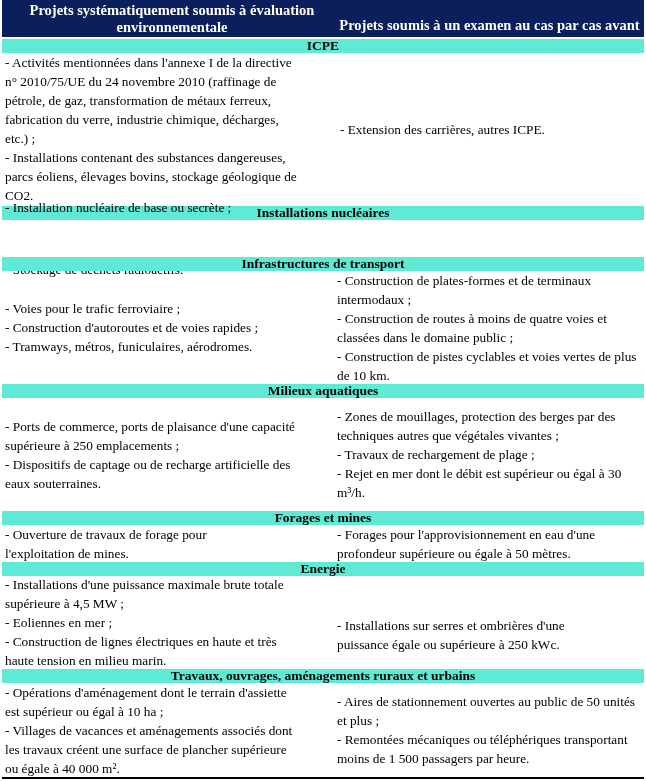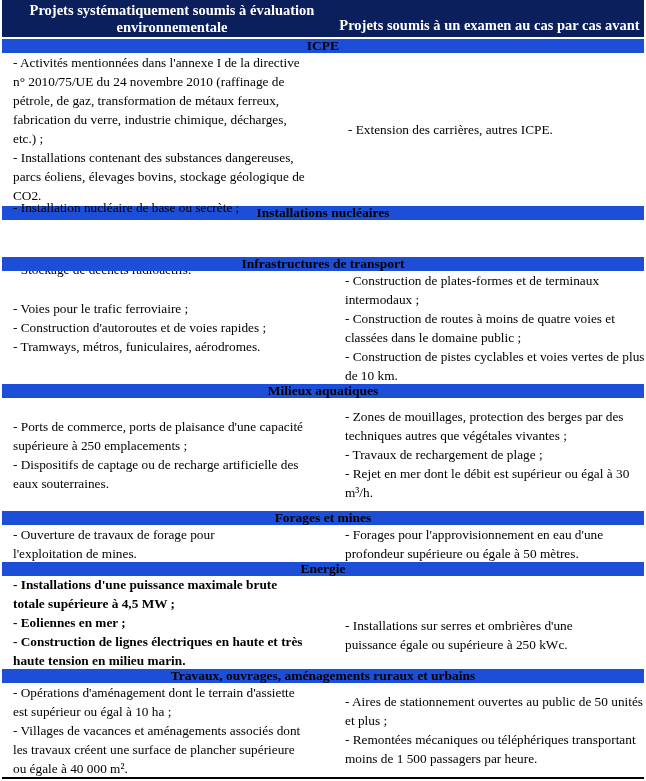--- a/index.html
+++ b/index.html
@@ -3,24 +3,24 @@
 <meta charset="utf-8">
 <style>
   html, body { margin: 0; padding: 0; background: #ffffff; }
   body { width: 646px; height: 781px; position: relative; overflow: hidden;
          font-family: "Liberation Serif", "DejaVu Serif", serif; color: #000; }
   .hdr { position: absolute; top: 0; height: 37px; background: #0a1f5c; color: #fff;
          font-weight: bold; font-size: 14.5px; line-height: 17px; text-align: center;
          display: flex; align-items: center; justify-content: center; box-sizing: border-box; }
   .hdr.left { left: 2px; width: 340px; padding: 0 2px; }
   .hdr.right { left: 335px; width: 309px; padding-top: 14px; }
-  .bar { position: absolute; left: 2px; width: 642px; height: 14px; background: #1d4ed8;
+  .bar { position: absolute; left: 2px; width: 642px; height: 14px; background: #5eead4;
          font-weight: bold; font-size: 13.5px; line-height: 14px; text-align: center; overflow: visible; }
   .cell { position: absolute; font-size: 13.3px; line-height: 19px; display: flex;
-          flex-direction: column; justify-content: center; box-sizing: border-box; margin-left: 8px; }
+          flex-direction: column; justify-content: center; box-sizing: border-box; }
   .cell.l { left: 5px; width: 320px; }
   .cell.r { left: 337px; width: 306px; }
   .item { white-space: normal; }
   .bottom-line { position: absolute; left: 2px; width: 642px; top: 777px; height: 2px; background: #000; }
 </style>
 </head>
 <body>
 
 <div>
 
@@ -68,21 +68,21 @@
 
   <div class="bar" style="top:511px;">Forages et mines</div>
   <div class="cell l" style="top:525px;height:37px;width:260px;">
     <div class="item">- Ouverture de travaux de forage pour l'exploitation de mines.</div>
   </div>
   <div class="cell r" style="top:525px;height:37px;">
     <div class="item">- Forages pour l'approvisionnement en eau d'une profondeur supérieure ou égale à 50 mètres.</div>
   </div>
 
   <div class="bar" style="top:562px;">Energie</div>
-  <div class="cell l" style="top:576px;height:93px;width:290px;font-weight:bold;">
+  <div class="cell l" style="top:576px;height:93px;width:290px;">
     <div class="item">- Installations d'une puissance maximale brute totale supérieure à 4,5 MW ;</div>
     <div class="item">- Eoliennes en mer ;</div>
     <div class="item">- Construction de lignes électriques en haute et très haute tension en milieu marin.</div>
   </div>
   <div class="cell r" style="top:576px;height:118px;width:280px;">
     <div class="item">- Installations sur serres et ombrières d'une puissance égale ou supérieure à 250 kWc.</div>
   </div>
 
   <div class="bar" style="top:669px;">Travaux, ouvrages, aménagements ruraux et urbains</div>
   <div class="cell l" style="top:683px;height:94px;width:290px;">

